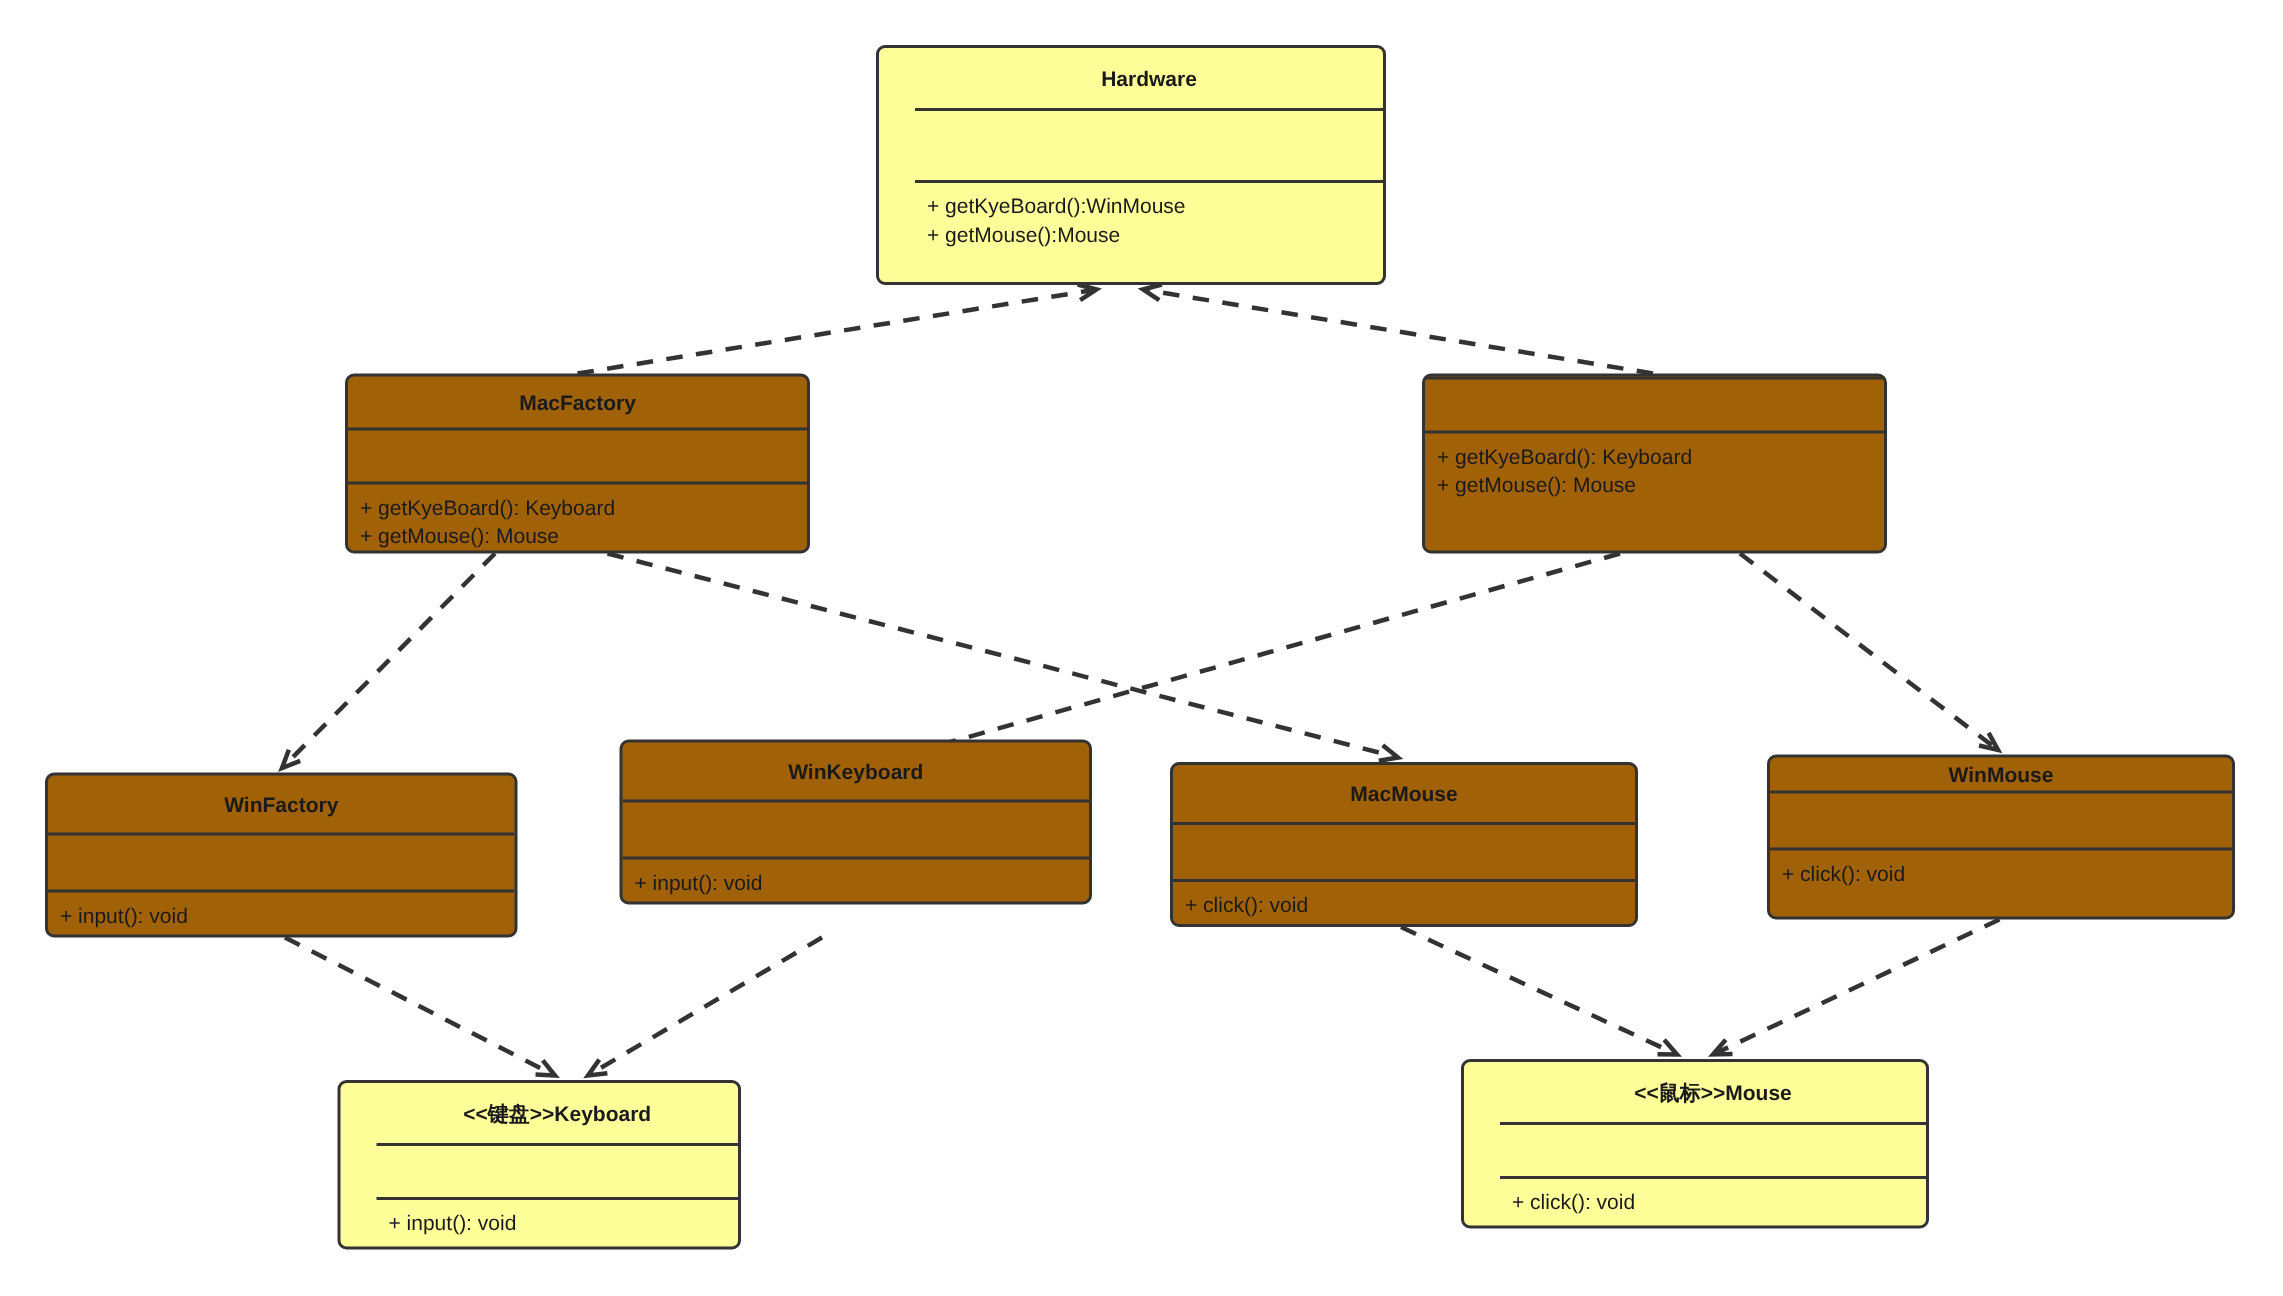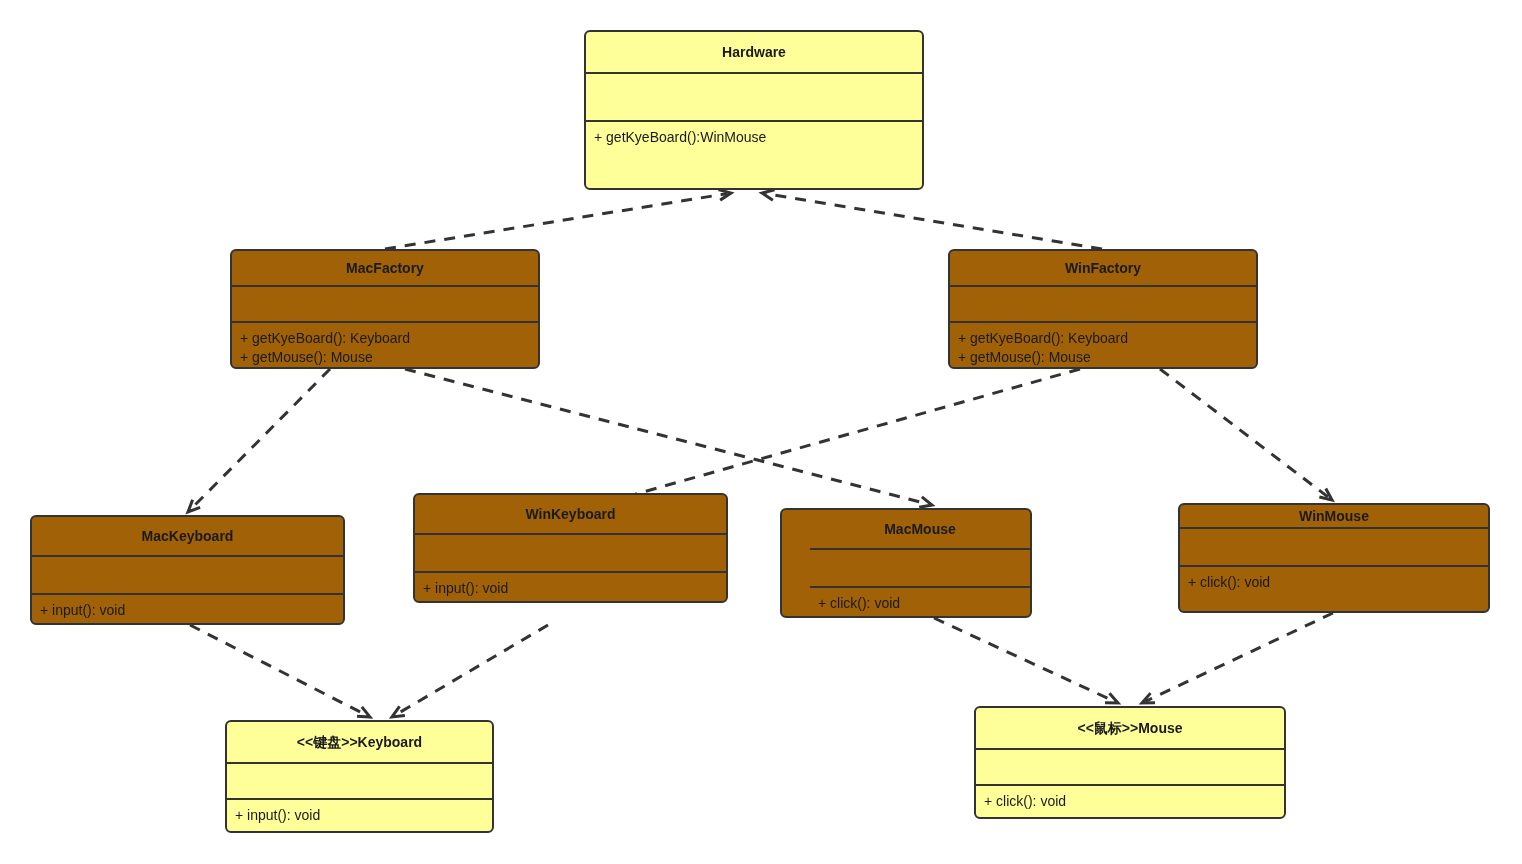--- a/index.html
+++ b/index.html
@@ -24,21 +24,21 @@
   }
   .uml-class {
     position: absolute;
     border: 2px solid #333333;
     border-radius: 6px;
     background: #ffff99;
     overflow: hidden;
     z-index: 5;
   }
   .uml-class.green { background: #a16207; }
-  .uml-class.yellow { background: #ffff99; }
+  .uml-class.yellow { background: #ffff99; padding-left: 24px; }
   .cls-name {
     text-align: center;
     font-weight: bold;
     font-size: 14px;
     color: #1a1a1a;
     line-height: 1;
     display: flex;
     align-items: center;
     justify-content: center;
   }
@@ -103,53 +103,53 @@
         <path d="M 1154.9973091583954 702.7355106030695 L 1142 703 L 1150.4782704894662 693.1451063167863" stroke="#333333" stroke-width="3" fill="none" stroke-linecap="butt"></path>
       </g>
     </svg>
 
   <div id="class-layer">
       <div class="uml-class yellow" style="left: 584px; top: 30px; width: 340px; height: 160px;">
         <div class="cls-name" style="height: 40px;">Hardware</div>
         <div class="cls-attrs" style="height: 48px;"></div>
         <div class="cls-ops">
           <div class="op-line">+ getKyeBoard():WinMouse</div>
+          <div class="op-line">+ getMouse():Mouse</div>
         </div>
       </div>
       <div class="uml-class green" style="left: 230px; top: 249px; width: 310px; height: 120px;">
         <div class="cls-name" style="height: 34px;">MacFactory</div>
         <div class="cls-attrs" style="height: 36px;"></div>
         <div class="cls-ops">
           <div class="op-line">+ getKyeBoard(): Keyboard</div>
           <div class="op-line">+ getMouse(): Mouse</div>
         </div>
       </div>
       <div class="uml-class green" style="left: 948px; top: 249px; width: 310px; height: 120px;">
-        <div class="cls-name" style="height: 34px;">WinFactory</div>
         <div class="cls-attrs" style="height: 36px;"></div>
         <div class="cls-ops">
           <div class="op-line">+ getKyeBoard(): Keyboard</div>
           <div class="op-line">+ getMouse(): Mouse</div>
         </div>
       </div>
       <div class="uml-class green" style="left: 30px; top: 515px; width: 315px; height: 110px;">
-        <div class="cls-name" style="height: 38px;">MacKeyboard</div>
+        <div class="cls-name" style="height: 38px;">WinFactory</div>
         <div class="cls-attrs" style="height: 38px;"></div>
         <div class="cls-ops">
           <div class="op-line">+ input(): void</div>
         </div>
       </div>
       <div class="uml-class green" style="left: 413px; top: 493px; width: 315px; height: 110px;">
         <div class="cls-name" style="height: 38px;">WinKeyboard</div>
         <div class="cls-attrs" style="height: 38px;"></div>
         <div class="cls-ops">
           <div class="op-line">+ input(): void</div>
         </div>
       </div>
-      <div class="uml-class green" style="left: 780px; top: 508px; width: 252px; height: 110px; padding-left: 28px;">
+      <div class="uml-class green" style="left: 780px; top: 508px; width: 312px; height: 110px;">
         <div class="cls-name" style="height: 38px;">MacMouse</div>
         <div class="cls-attrs" style="height: 38px;"></div>
         <div class="cls-ops">
           <div class="op-line">+ click(): void</div>
         </div>
       </div>
       <div class="uml-class green" style="left: 1178px; top: 503px; width: 312px; height: 110px;">
         <div class="cls-name" style="height: 22px;">WinMouse</div>
         <div class="cls-attrs" style="height: 38px;"></div>
         <div class="cls-ops">

